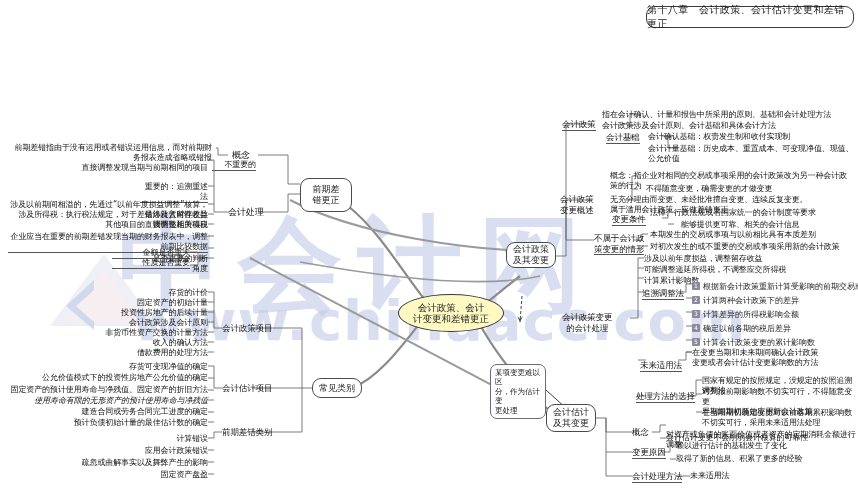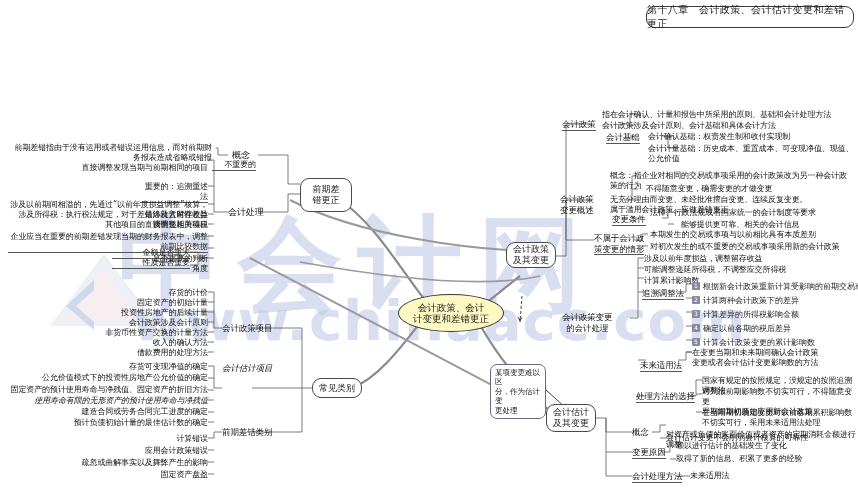--- a/index.html
+++ b/index.html
@@ -240,21 +240,21 @@
   <div class="leaf r" style="left:8px;top:200px;width:200px;">涉及以前期间相溢的，先通过“以前年度损益调整”核算，最终转入留存收益</div>
   <div class="leaf r" style="left:8px;top:210px;width:200px;">涉及所得税：执行税法规定，对于差错涉及暂时性差异的，调整递延所得税</div>
   <div class="leaf r" style="left:60px;top:220px;width:148px;">其他项目，直接调整相关项目</div>
   <div class="leaf r u" style="left:8px;top:232px;width:200px;">企业应当在重要的前期差错发现当期的财务报表中，调整前期比较数据</div>
 
   <div class="leaf r" style="left:150px;top:254px;width:58px;">是否重要的判断角度</div>
   <div class="leaf r u" style="left:112px;top:248px;width:78px;">金额是否重大</div>
   <div class="leaf r u" style="left:112px;top:258px;width:78px;">性质是否重要</div>
 
   <div class="leaf" style="left:222px;top:323px;font-size:8.5px;">会计政策项目</div>
-  <div class="leaf" style="left:222px;top:363px;font-size:8.5px;font-style:italic;">会计估计项目</div>
+  <div class="leaf" style="left:222px;top:383px;font-size:8.5px;">会计估计项目</div>
   <div class="leaf" style="left:222px;top:427px;font-size:8.5px;">前期差错类别</div>
 
   <div class="leaf r" style="left:60px;top:288px;width:148px;">存货的计价</div>
   <div class="leaf r" style="left:60px;top:298px;width:148px;">固定资产的初始计量</div>
   <div class="leaf r" style="left:60px;top:308px;width:148px;">投资性房地产的后续计量</div>
   <div class="leaf r" style="left:60px;top:318px;width:148px;">会计政策涉及会计原则</div>
   <div class="leaf r" style="left:60px;top:328px;width:148px;">非货币性资产交换的计量方法</div>
   <div class="leaf r" style="left:60px;top:338px;width:148px;">收入的确认方法</div>
   <div class="leaf r" style="left:60px;top:348px;width:148px;">借款费用的处理方法</div>
 

